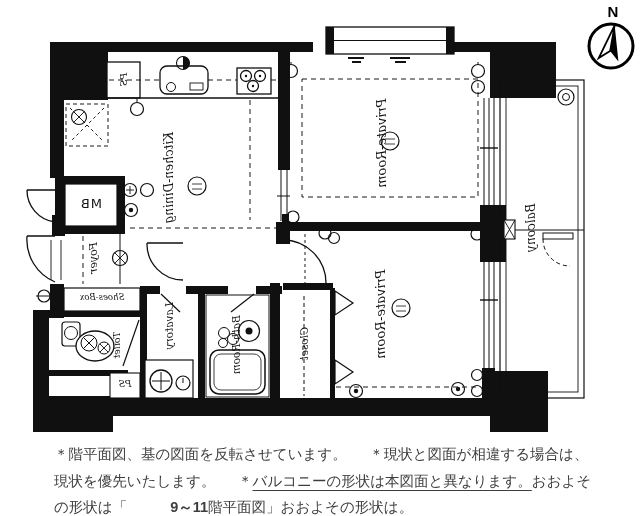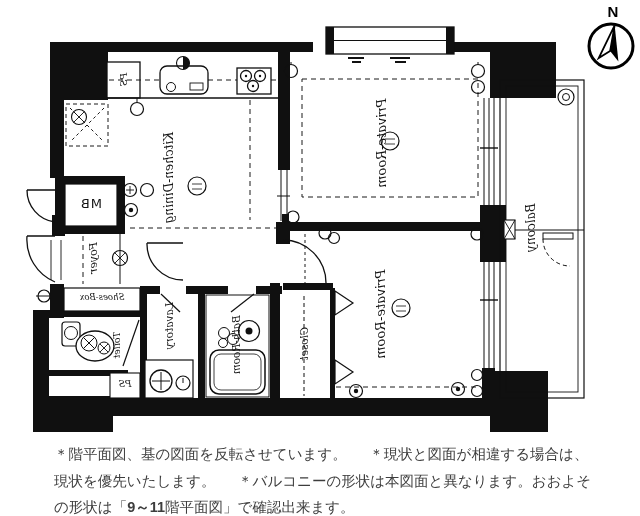--- a/index.html
+++ b/index.html
@@ -9,22 +9,22 @@
   
   .lbl{position:absolute;text-align:center;white-space:nowrap;color:#151515;
        font-family:"DejaVu Serif",serif;font-style:italic;line-height:1.1;}
   .lv{transform:scaleX(-1) rotate(90deg);transform-origin:center;}
   .lh{transform:scaleX(-1);transform-origin:center;}
   .plain{font-family:"DejaVu Sans",sans-serif;font-style:normal;letter-spacing:1px;}
   .compass{position:absolute;left:584px;top:0;width:54px;height:74px;}
   .notes{position:absolute;left:54px;top:441px;width:544px;margin:0;
          font-size:14.5px;line-height:26.5px;color:#3d3d3d;text-align:left;}
   .notes .sep{padding:0 4px;}
-  .notes .ul{text-underline-offset:4px;}
-  .notes b{font-weight:700;}
+  .notes .ul{text-decoration:underline;text-underline-offset:4px;}
+  .notes b{font-weight:700;margin-left:43px;}
 </style>
 </head>
 <body>
 
 <div class="stage">
 
   <svg class="plan-svg" width="640" height="440" viewBox="0 0 640 440">
 
     <g fill="#101010" stroke="none">
       <rect x="50" y="42" width="58" height="58"></rect>
@@ -225,15 +225,15 @@
     <svg width="54" height="74" viewBox="0 0 54 74">
       <text x="29" y="17" text-anchor="middle" font-family="Liberation Sans, sans-serif" font-size="15" font-weight="bold" fill="#000000">N</text>
       <circle cx="27" cy="46" r="22" fill="none" stroke="#000000" stroke-width="3"></circle>
       <g transform="rotate(10 27 46)">
         <path d="M27,25 L17,60 L27,51 Z" fill="#ffffff" stroke="#000000" stroke-width="1.8"></path>
         <path d="M27,25 L37,60 L27,51 Z" fill="#000000"></path>
       </g>
     </svg>
   </div>
 
-  <p class="notes"><span>＊階平面図、基の図面を反転させています。</span><span class="sep">　</span><span>＊現状と図面が相違する場合は、現状を優先いたします。</span><span class="sep">　</span><span>＊</span><span class="ul">バルコニーの形状は本図面と異なります。</span><span>おおよその形状は「</span><b>9～11</b><span>階平面図」で確認出来ます。</span></p>
+  <p class="notes"><span>＊階平面図、基の図面を反転させています。</span><span class="sep">　</span><span>＊現状と図面が相違する場合は、現状を優先いたします。</span><span class="sep">　</span><span>＊</span><span class="ul">バルコニーの形状は本図面と異なります。</span><span>おおよその形状は「</span><b>9～11</b><span>階平面図」おおよその形状は。</span></p>
 
 </div>
 
 </body></html>

